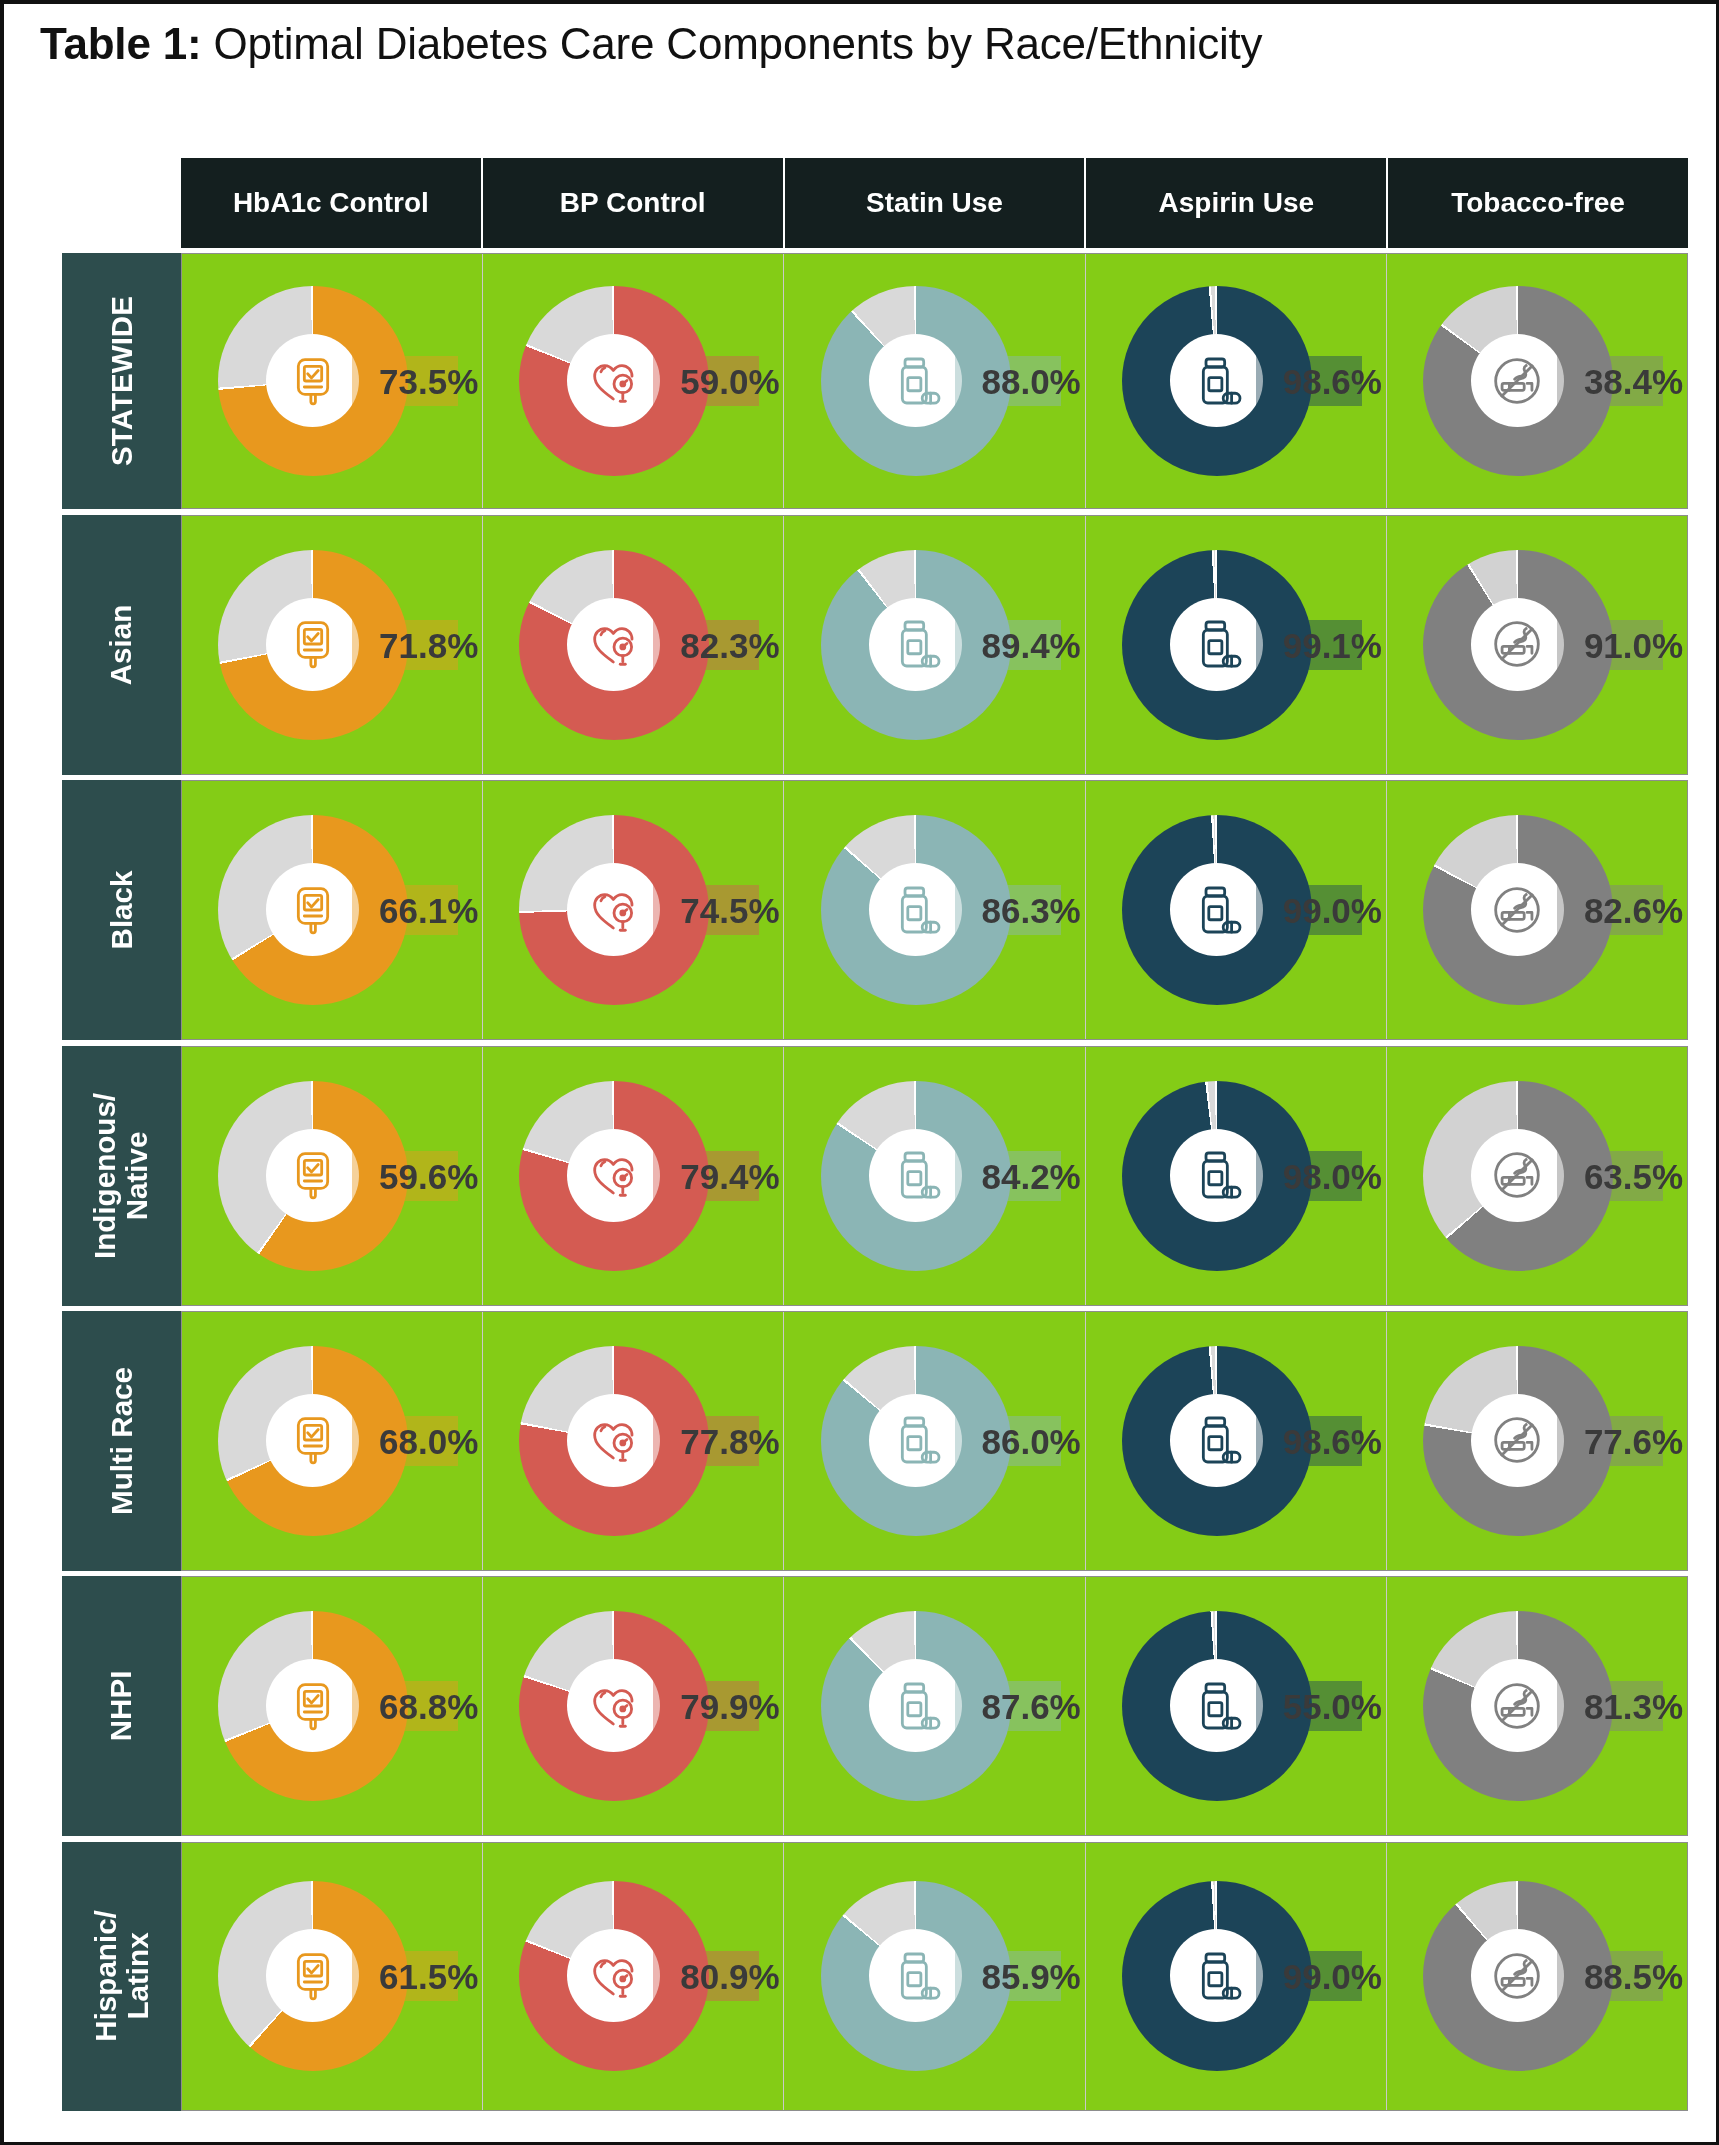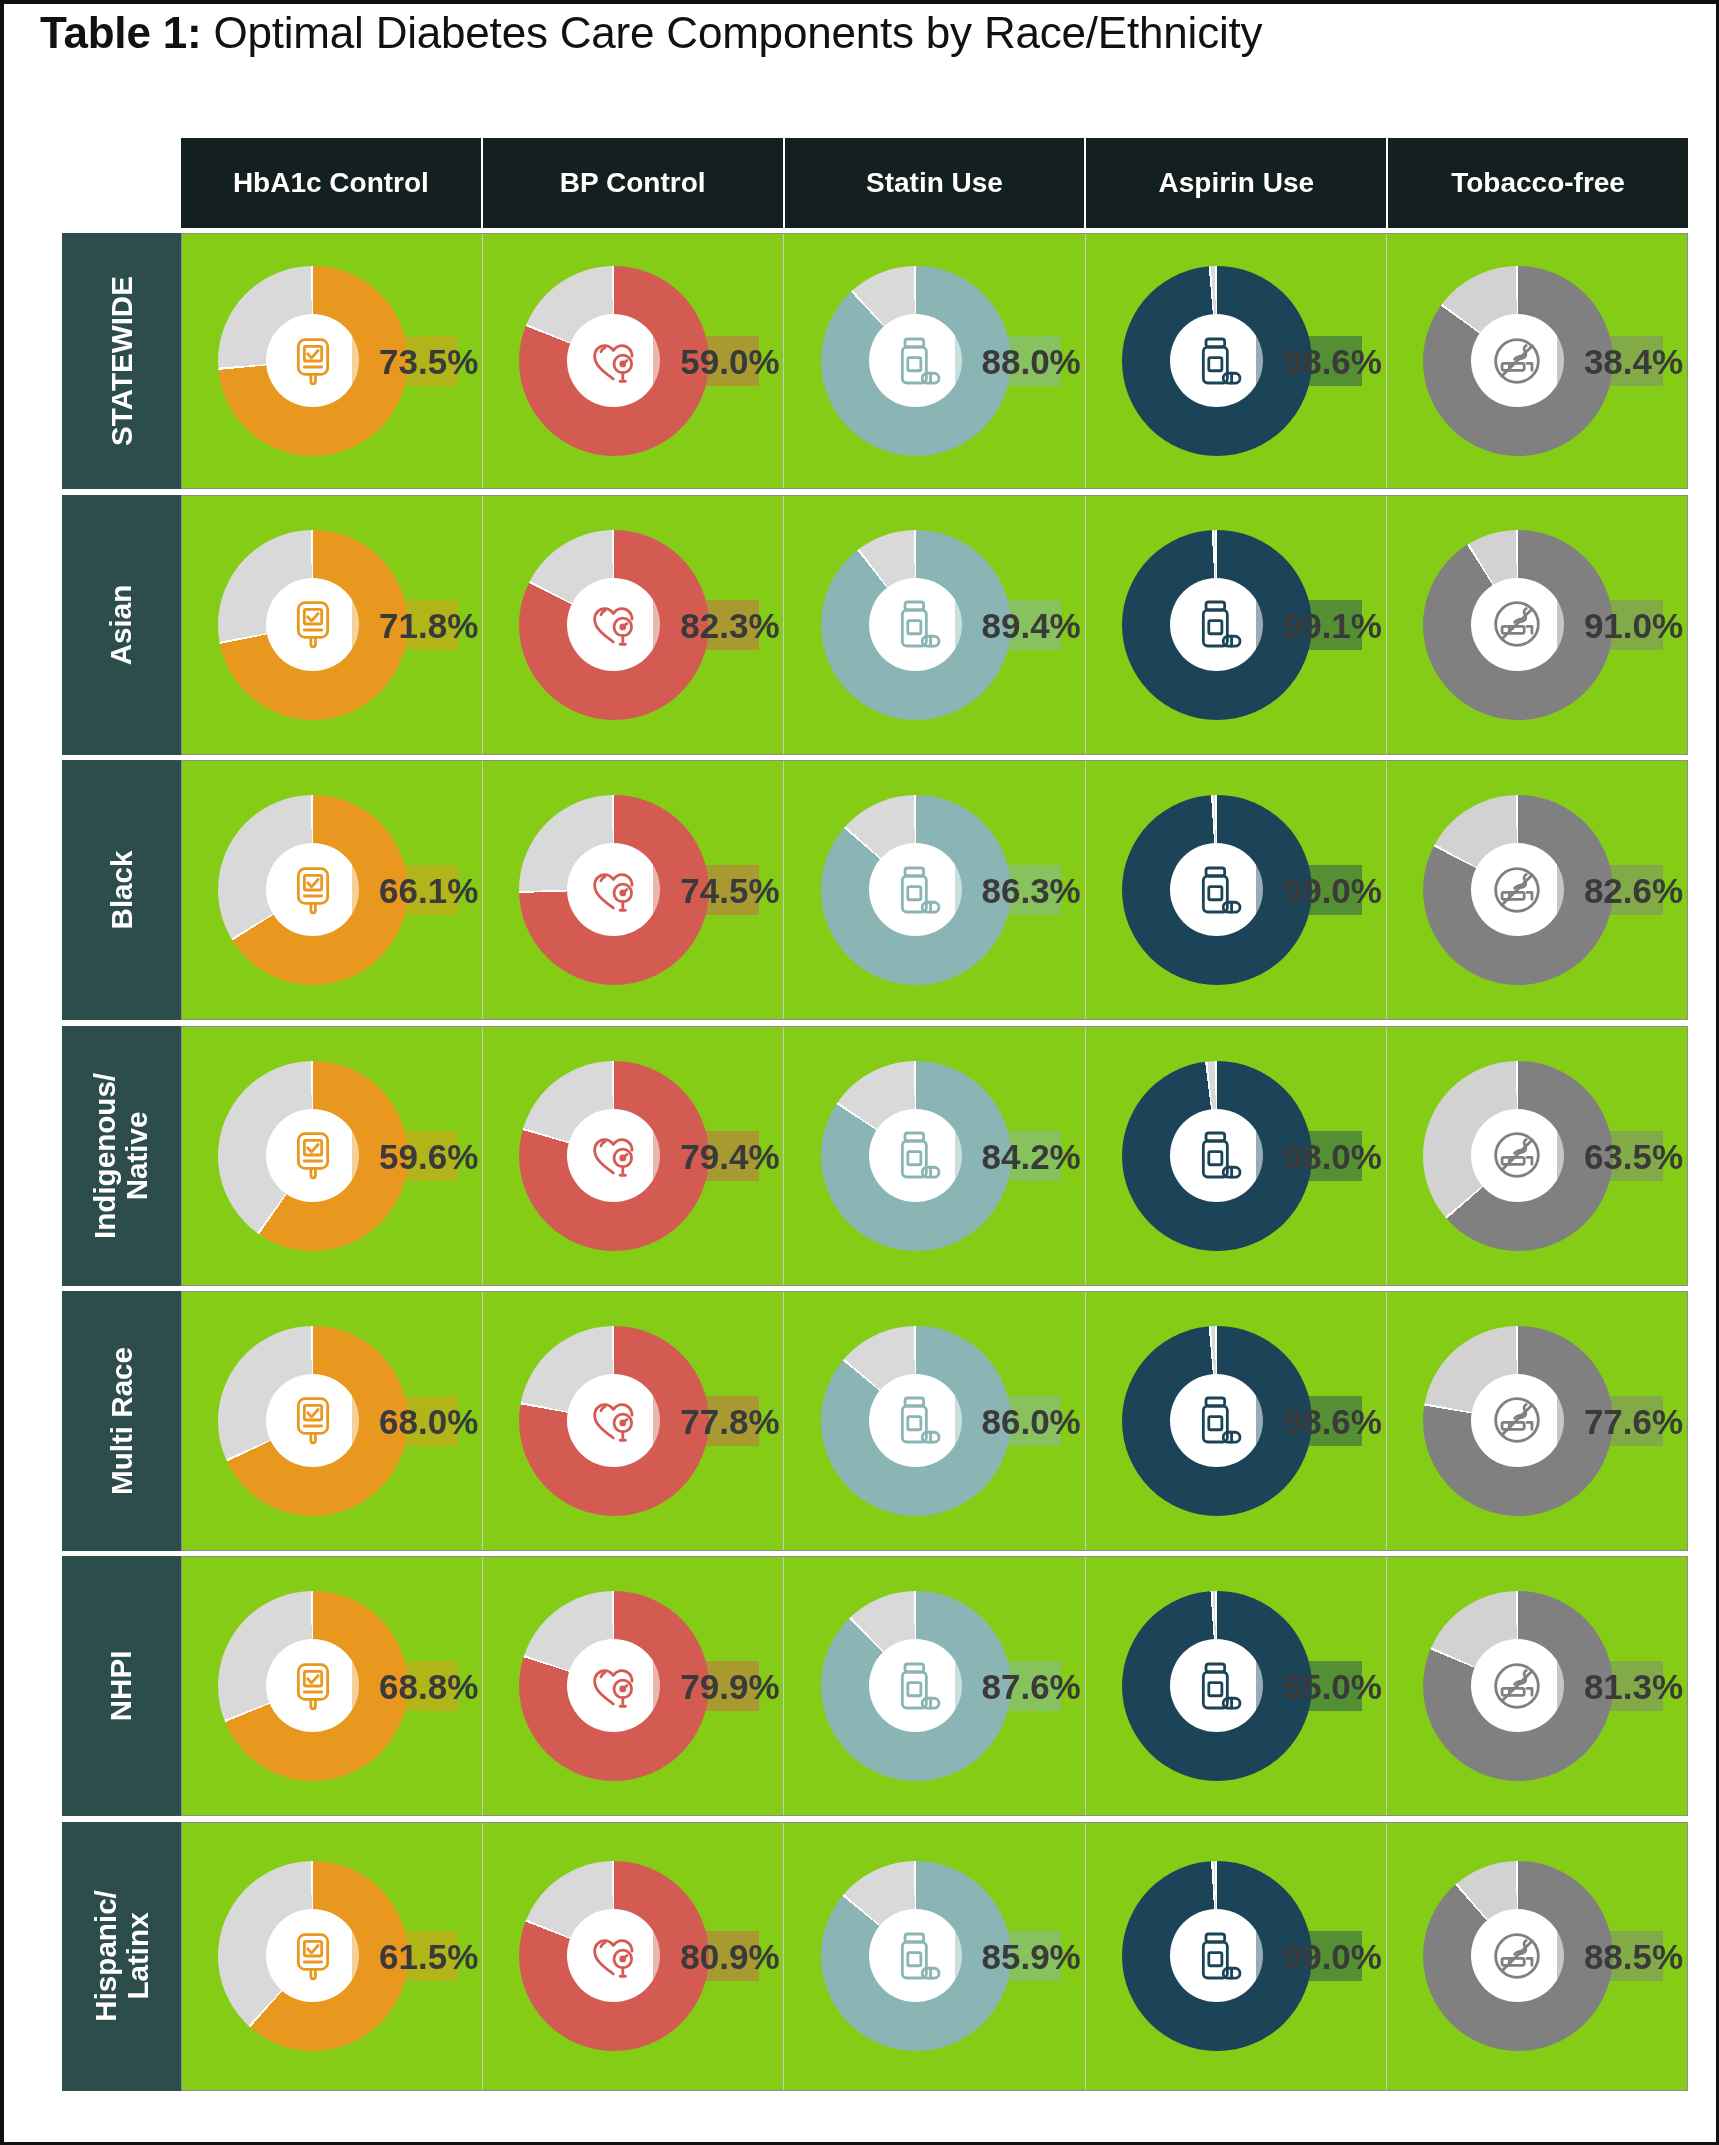--- a/index.html
+++ b/index.html
@@ -11,30 +11,30 @@
     overflow:hidden;
   }
   .page{
     position:relative;width:1720px;height:2146px;
     box-sizing:border-box;
     border:4.5px solid #111111;
     background:#ffffff;
   }
   
   .title{
-    position:absolute;left:36px;top:4px;
+    position:absolute;left:36px;top:15px;
     font-size:44px;letter-spacing:-0.2px;color:#111111;
     white-space:nowrap;
   }
   .title b{font-weight:700;}
   .title span.rest{font-weight:400;}
 
   
   .table{
-    position:absolute;left:47px;top:134px;
+    position:absolute;left:47px;top:154px;
     width:1626px;
     padding-left:11px;
   }
   .hdr-row{display:flex;height:90px;margin-left:119px;}
   .hdr-cell{
     flex:1 1 0;
     background:#141F1F;
     color:#ffffff;
     display:flex;align-items:center;justify-content:center;
     font-size:28px;font-weight:700;

